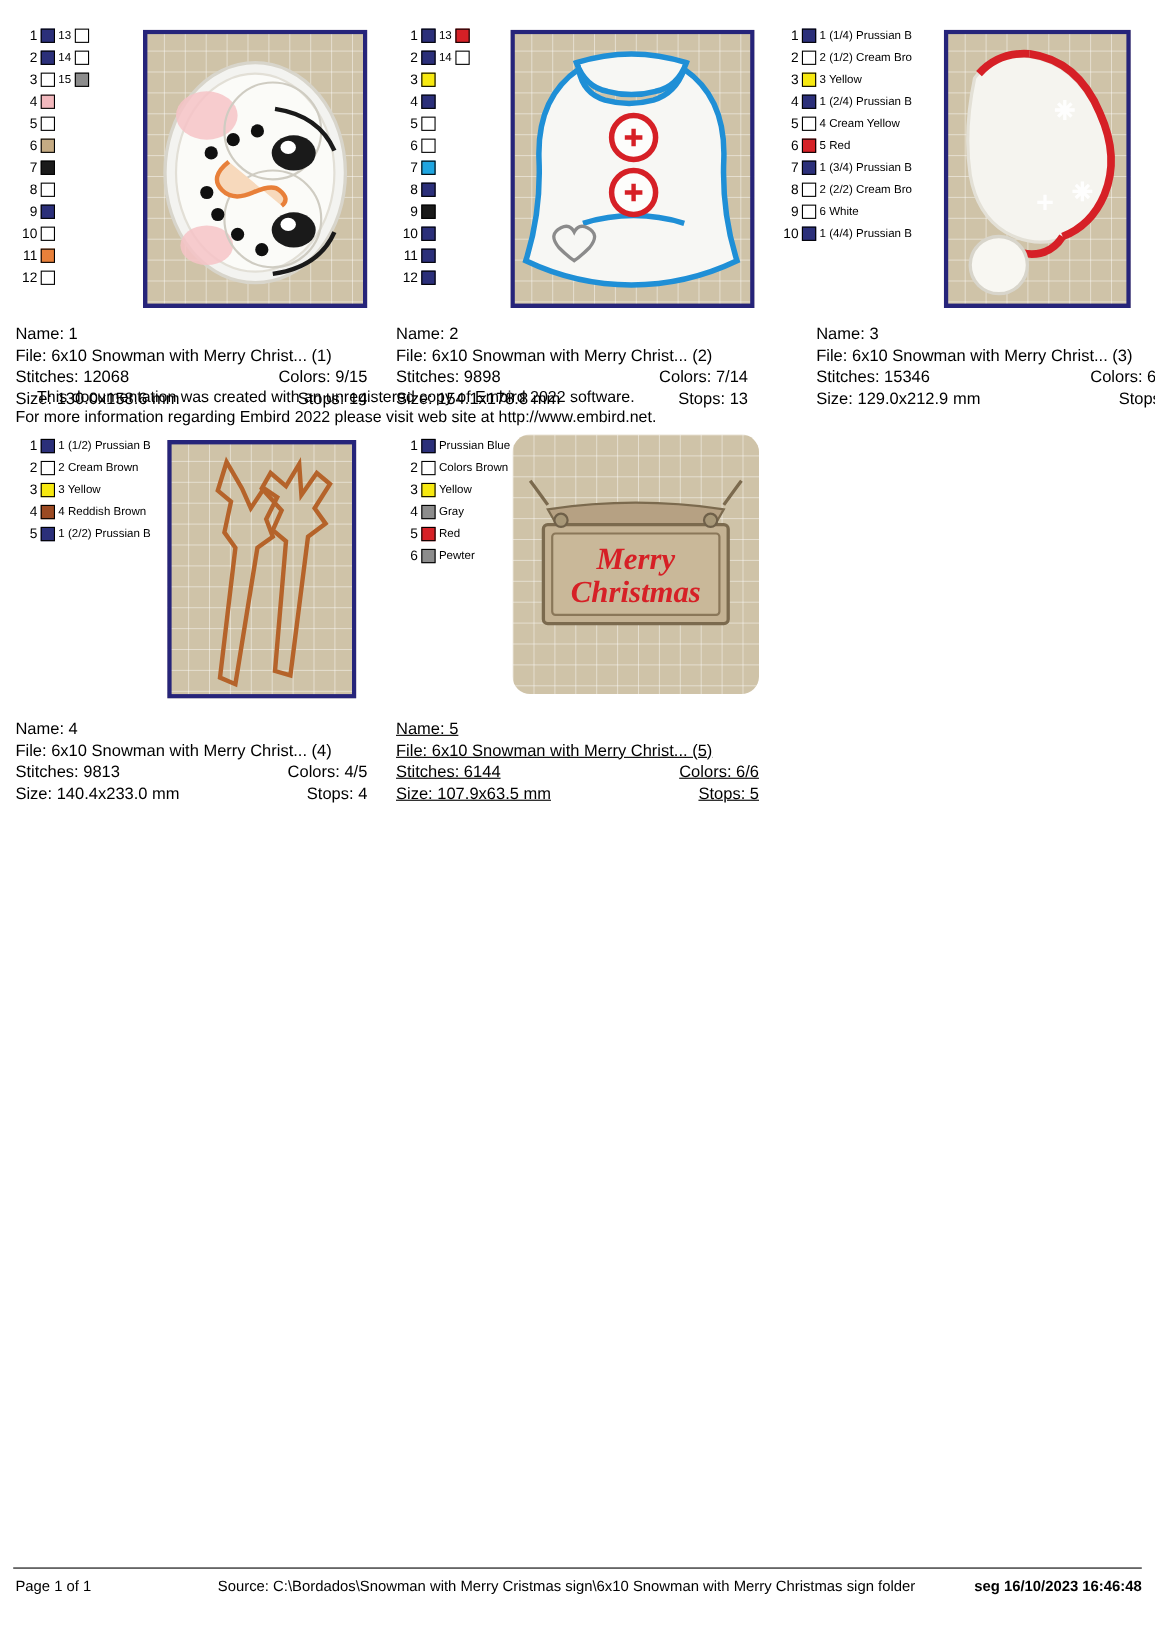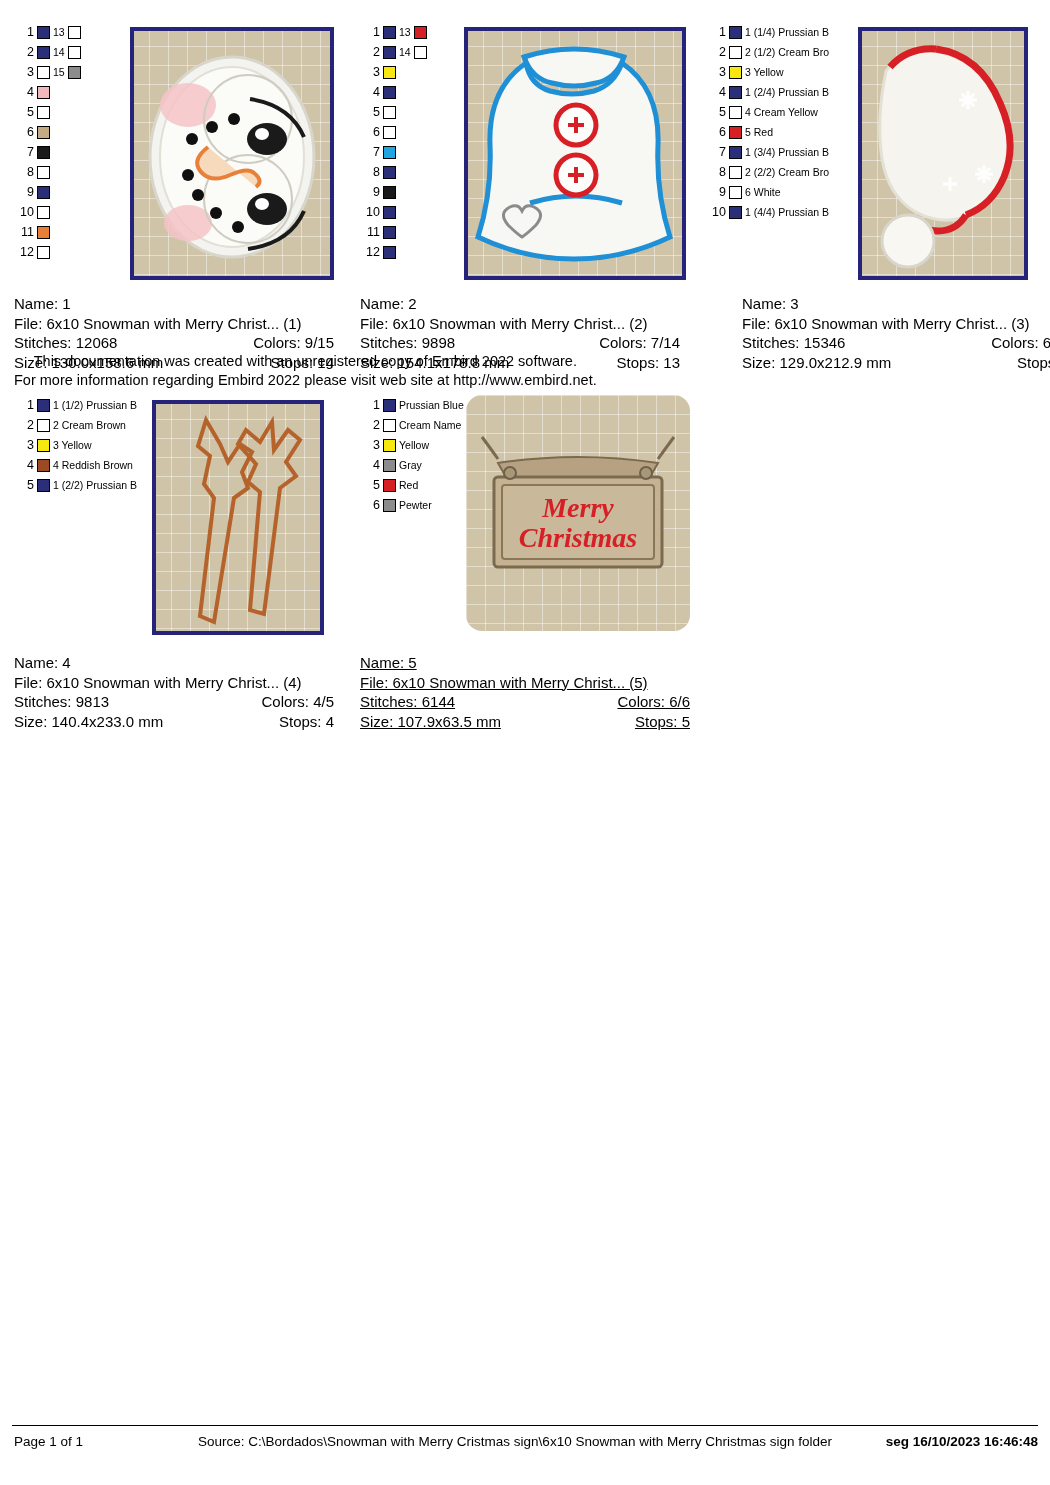--- a/index.html
+++ b/index.html
@@ -471,21 +471,21 @@
   <div class="design" style="left:360px; top:395px; width:330px; height:320px;">
     <div class="legend" style="width:110px;">
       <div class="legend-row">
         <span class="legend-num">1</span>
         <span class="swatch" style="background:#2b2f7a;"></span>
         <span class="legend-label">Prussian Blue</span>
       </div>
       <div class="legend-row">
         <span class="legend-num">2</span>
         <span class="swatch" style="background:#ffffff;"></span>
-        <span class="legend-label">Cream Name</span>
+        <span class="legend-label">Colors Brown</span>
       </div>
       <div class="legend-row">
         <span class="legend-num">3</span>
         <span class="swatch" style="background:#f7e90f;"></span>
         <span class="legend-label">Yellow</span>
       </div>
       <div class="legend-row">
         <span class="legend-num">4</span>
         <span class="swatch" style="background:#8c8c8c;"></span>
         <span class="legend-label">Gray</span>

